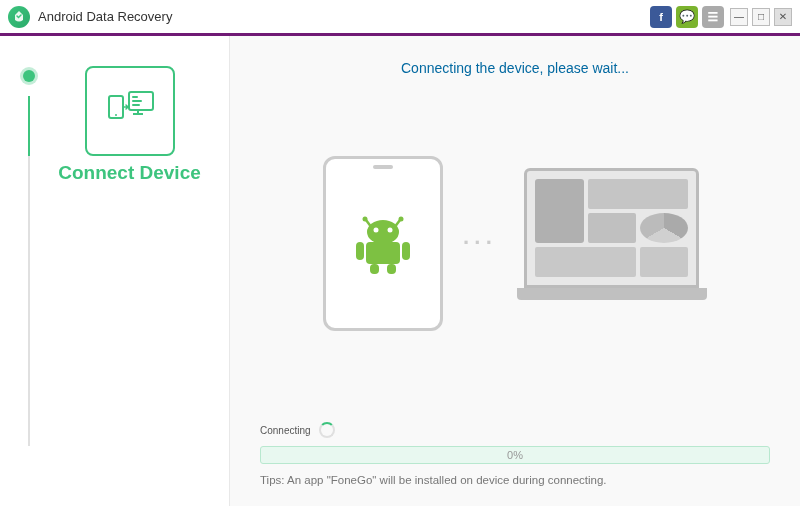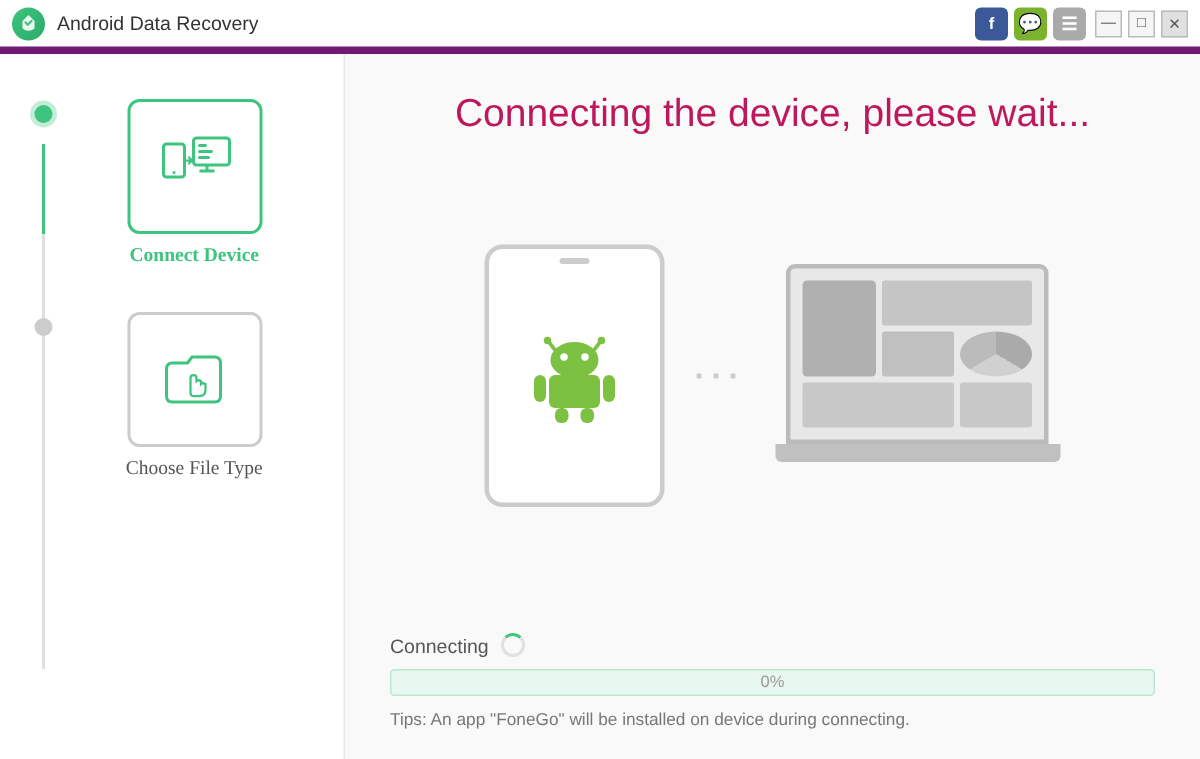--- a/index.html
+++ b/index.html
@@ -11,21 +11,21 @@
       overflow: hidden;
     }
 
     
     .titlebar {
       display: flex;
       align-items: center;
       background: #fff;
       height: 36px;
       padding: 0 8px;
-      border-bottom: 5px solid #701a75;
+      border-bottom: 3px solid #701a75;
     }
     .titlebar-logo {
       width: 22px;
       height: 22px;
       border-radius: 50%;
       background: linear-gradient(135deg, #3dc47e, #2aab6a);
       display: flex;
       align-items: center;
       justify-content: center;
       margin-right: 8px;
@@ -144,44 +144,43 @@
       align-items: center;
       justify-content: center;
       margin-left: 30px;
       background: #fff;
     }
     .step-icon-box.inactive {
       border-color: #ccc;
     }
 
     .step-label {
-      font-size: 13px;
+      font-size: 19px;
       color: #555;
       margin-top: 6px;
       margin-left: 30px;
       text-align: center;
-      font-family: Liberation Serif, serif;
     }
     .step-label.active {
       color: #3dc47e;
       font-weight: bold;
     }
 
     
     .content-area {
       flex: 1;
       display: flex;
       flex-direction: column;
       padding: 24px 30px 20px 30px;
       background: #f9f9f9;
     }
 
     .content-title {
-      font-size: 26px;
-      color: #be185d;
+      font-size: 14px;
+      color: #0369a1;
       text-align: center;
       margin-bottom: 4px;
       font-weight: 300;
     }
 
     
     .device-illustration {
       display: flex;
       align-items: center;
       justify-content: center;
@@ -260,21 +259,21 @@
       margin-top: 16px;
     }
 
     .connecting-status {
       display: flex;
       align-items: center;
       gap: 8px;
       margin-bottom: 8px;
     }
     .connecting-label {
-      font-size: 13px;
+      font-size: 10px;
       color: #555;
     }
     .spinner {
       width: 16px;
       height: 16px;
       border: 2px solid #e0e0e0;
       border-top-color: #3dc47e;
       border-radius: 50%;
       animation: spin 1s linear infinite;
     }
@@ -383,32 +382,20 @@
 
           <rect x="6" y="12" width="14" height="22" rx="2" fill="none" stroke="#3dc47e" stroke-width="2"></rect>
           <circle cx="13" cy="31" r="1" fill="#3dc47e"></circle>
 
           <path d="M21 23 L25 23 M23 21 L25 23 L23 25" stroke="#3dc47e" stroke-width="1.5" fill="none" stroke-linecap="round"></path>
         </svg>
       </div>
       <div class="step-label active">Connect Device</div>
     </div>
 
-    <div class="step-item">
-      <div class="step-dot"></div>
-      <div class="step-icon-box inactive">
-        <svg width="50" height="50" viewBox="0 0 50 50" fill="none">
-
-          <path d="M6 18 Q6 14 10 14 L20 14 L23 10 L38 10 Q42 10 42 14 L42 36 Q42 40 38 40 L10 40 Q6 40 6 36 Z" fill="none" stroke="#3dc47e" stroke-width="2"></path>
-
-          <path d="M22 30 L22 24 Q22 22 24 22 L24 22 Q26 22 26 24 L26 26 Q27 25 29 26 L29 28 Q30 27 32 28 L32 32 Q32 36 28 36 L24 36 Q22 36 22 34 Z" fill="none" stroke="#3dc47e" stroke-width="1.5"></path>
-        </svg>
-      </div>
-      <div class="step-label">Choose File Type</div>
-    </div>
 
   </div>
 
   <div class="content-area">
     <div class="content-title">Connecting the device, please wait...</div>
 
     <div class="device-illustration">
 
       <div class="phone-device">
         <svg class="android-robot" viewBox="0 0 70 70" fill="none">

